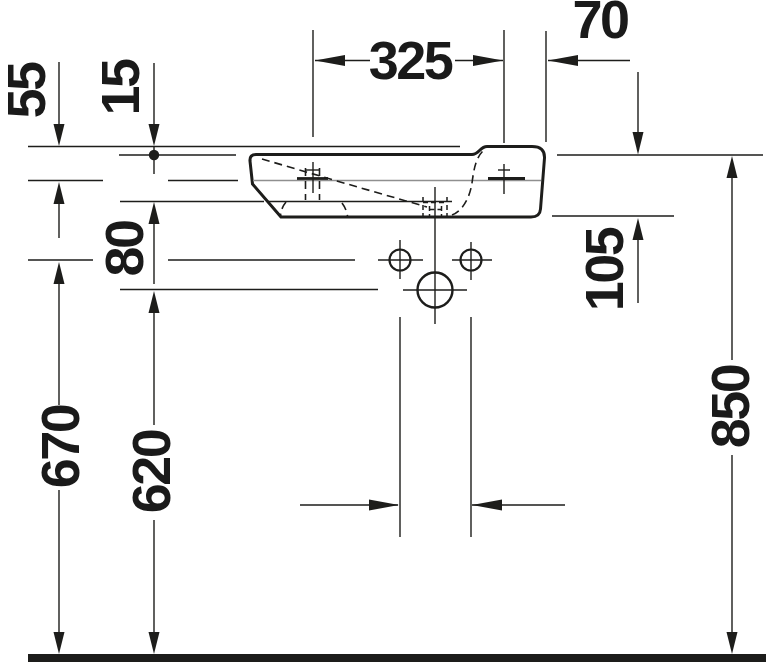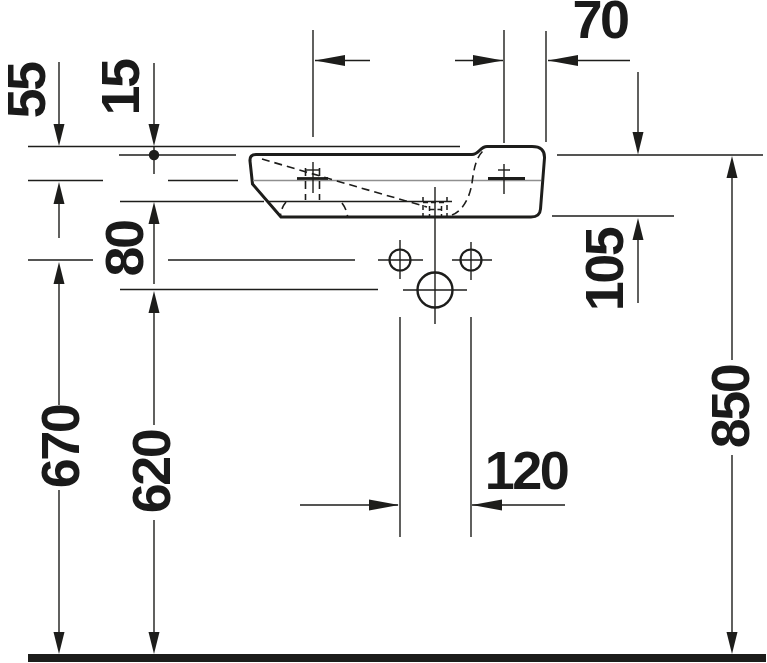--- a/index.html
+++ b/index.html
@@ -155,21 +155,21 @@
 
       <polygon points="369,499.5 369,510.5 399,505"></polygon>
       <polygon points="502,499.5 502,510.5 472,505"></polygon>
     </g>
 
     <rect x="28" y="654" width="738" height="8" fill="#1d1d1b"></rect>
   </svg>
 
   <div class="lbl rot" style="left:26px;top:91px;">55</div>
   <div class="lbl rot" style="left:120px;top:88px;">15</div>
+  <div class="lbl" style="left:410px;top:60px;">325</div>
   <div class="lbl" style="left:600px;top:19px;">70</div>
   <div class="lbl rot" style="left:124px;top:249px;">80</div>
   <div class="lbl rot" style="left:604px;top:270px;">105</div>
   <div class="lbl rot" style="left:60px;top:447px;">670</div>
   <div class="lbl rot" style="left:151px;top:472px;">620</div>
-  <div class="lbl" style="left:526px;top:470px;">120</div>
   <div class="lbl rot" style="left:730px;top:407px;">850</div>
 
 </div>
 
 </body></html>

